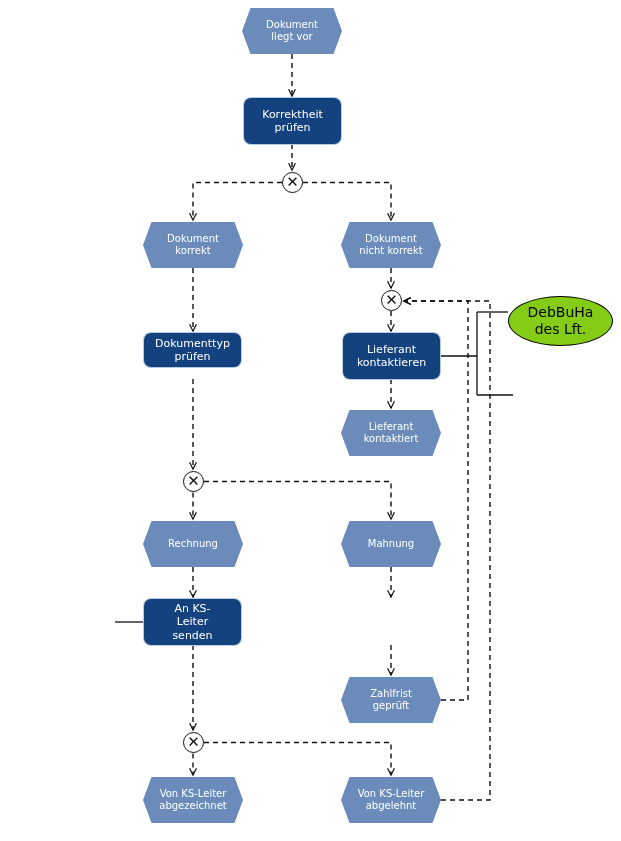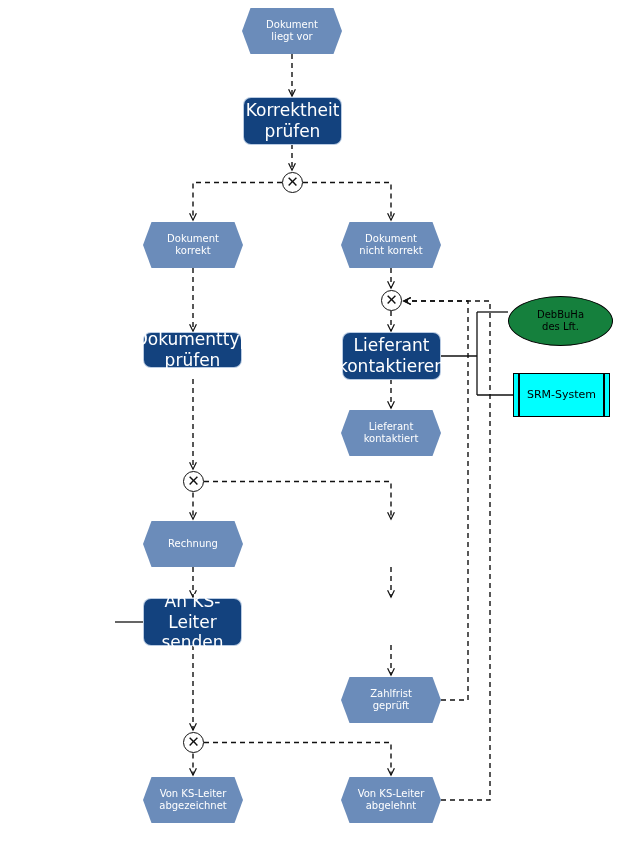--- a/index.html
+++ b/index.html
@@ -34,30 +34,30 @@
     background:#6b8cba;
     color:#ffffff;
     font-size:10px;
     clip-path:polygon(8.5% 0%, 91.5% 0%, 100% 50%, 91.5% 100%, 8.5% 100%, 0% 50%);
     padding:0 10px;
   }
   
   .func{
     background:#13427e;
     color:#ffffff;
-    font-size:17px;
+    font-size:11px;
     border-radius:7px;
     box-shadow:0 0 0 1px #b9cbe2;
     padding:0 19px;
   }
   
   .org{
-    background:#15803d;
+    background:#84cc16;
     color:#000000;
-    font-size:10px;
+    font-size:14px;
     border:1.4px solid #000000;
     border-radius:50%;
     padding:0 6px;
   }
   
   .system{
     background:#00ffff;
     color:#000000;
     font-size:11px;
     border:1.4px solid #000000;
@@ -189,32 +189,32 @@
   </div>
 
   <div class="node event" style="left:341px;top:410px;width:100px;height:46px;">
     <span>Lieferant<br>kontaktiert</span>
   </div>
 
   <div class="node org" style="left:508px;top:296px;width:105px;height:50px;">
     <span>DebBuHa<br>des Lft.</span>
   </div>
 
-  <div class="node system" style="left:513px;top:373px;width:97px;height:44px;">
-    <span>SRM-System</span>
-  </div>
 
   <div class="gateway" style="left:183px;top:471px;">
     <span>✕</span>
   </div>
 
   <div class="node event" style="left:143px;top:521px;width:100px;height:46px;">
     <span>Rechnung</span>
   </div>
 
+  <div class="node event" style="left:341px;top:521px;width:100px;height:46px;">
+    <span>Mahnung</span>
+  </div>
 
 
   <div class="node func" style="left:144px;top:599px;width:97px;height:46px;text-align:center;">
     <span>An KS-Leiter<br>senden</span>
   </div>
 
 
   <div class="node event" style="left:341px;top:677px;width:100px;height:46px;">
     <span>Zahlfrist<br>geprüft</span>
   </div>

